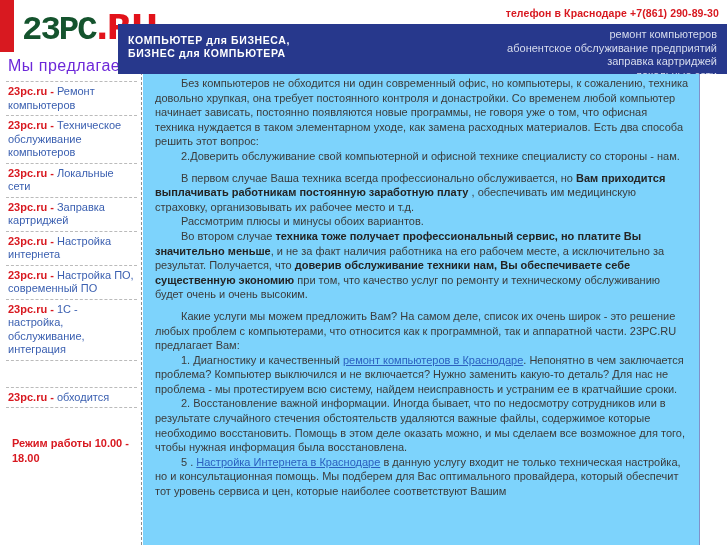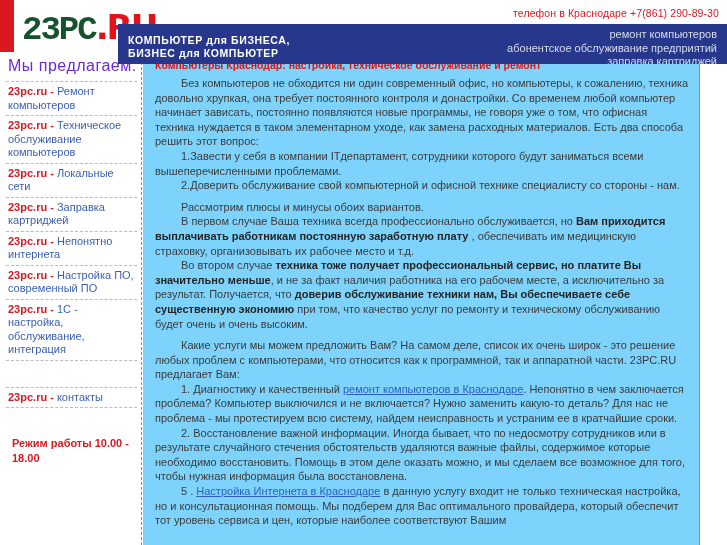--- a/index.html
+++ b/index.html
@@ -17,27 +17,27 @@
   #logo{
     position:absolute;left:22px;top:6px;
     font-family:"DejaVu Sans",sans-serif;
     font-weight:bold;font-size:34px;letter-spacing:-2px;
     line-height:42px;white-space:nowrap;
   }
   #logo .l-blue{color:#14532d;font-family:Liberation Mono, monospace;}
   #logo .l-red{color:#e2121a;}
   #phone{
     position:absolute;right:8px;top:7px;
-    color:#d81920;font-weight:normal;font-size:10.5px;
+    color:#d81920;font-weight:bold;font-size:10.5px;
     white-space:nowrap;letter-spacing:.1px;
   }
 
   
   #blueband{
-    position:absolute;left:118px;top:24px;width:609px;height:40px;
+    position:absolute;left:118px;top:24px;width:609px;height:50px;
     background:#27388c;overflow:hidden;z-index:2;
   }
   #slogan{
     position:absolute;left:10px;top:10px;
     color:#ffffff;font-weight:bold;font-size:10.5px;
     line-height:13px;letter-spacing:.6px;
   }
   #services-head{
     position:absolute;right:10px;top:4px;
     color:#d7dced;font-size:11px;line-height:13.5px;
@@ -112,21 +112,21 @@
   <div id="logo">
     <span class="l-blue">23PC</span><span class="l-red">.RU</span>
   </div>
 
   <div id="phone">телефон в Краснодаре +7(861) 290-89-30</div>
 </div>
 
 <div id="blueband">
   <div id="slogan">
     <div>КОМПЬЮТЕР для БИЗНЕСА,</div>
-    <div>БИЗНЕС для КОМПЬЮТЕР</div>
+    <div>БИЗНЕС для КОМПЬЮТЕРА</div>
   </div>
   <div id="services-head">
       <div>ремонт компьютеров</div>
       <div>абонентское обслуживание предприятий</div>
       <div>заправка картриджей</div>
       <div>локальные сети</div>
     </div>
 </div>
 
 <div id="sidebar">
@@ -152,60 +152,59 @@
 
   <div class="sb-item">
     <span class="sb-brand">23pc.ru</span>
     <span class="sb-dash">-</span>
     <span>Заправка картриджей</span>
   </div>
 
   <div class="sb-item">
     <span class="sb-brand">23pc.ru</span>
     <span class="sb-dash">-</span>
-    <span>Непонятно интернета</span>
+    <span>Настройка интернета</span>
   </div>
 
   <div class="sb-item">
     <span class="sb-brand">23pc.ru</span>
     <span class="sb-dash">-</span>
     <span>Настройка ПО, современный ПО</span>
   </div>
 
   <div class="sb-item">
     <span class="sb-brand">23pc.ru</span>
     <span class="sb-dash">-</span>
     <span>1С - настройка, обслуживание, интеграция</span>
   </div>
 
   <div class="sb-gap"></div>
 
   <div class="sb-item">
     <span class="sb-brand">23pc.ru</span>
     <span class="sb-dash">-</span>
-    <span>контакты</span>
+    <span>обходится</span>
   </div>
 
   <div class="sb-gap2"></div>
 
   <div id="sb-hours">Режим работы 10.00 - 18.00</div>
 </div>
 
 <div id="main">
   <div id="page-title">Компьютеры Краснодар: настройка, техническое обслуживание и ремонт</div>
 
   <p>Без компьютеров не обходится ни один современный офис, но компьютеры, к сожалению, техника довольно хрупкая, она требует постоянного контроля и донастройки. Со временем любой компьютер начинает зависать, постоянно появляются новые программы, не говоря уже о том, что офисная техника нуждается в таком элементарном уходе, как замена расходных материалов. Есть два способа решить этот вопрос:</p>
-  <p>1.Завести у себя в компании  ITдепартамент, сотрудники которого будут заниматься всеми вышеперечисленными проблемами.</p>
   <p>2.Доверить обслуживание свой компьютерной и офисной технике специалисту со стороны - нам.</p>
   <p class="spacer"></p>
+  <p>
+    <span>В первом случае Ваша техника всегда профессионально обслуживается, но </span><b>Вам приходится выплачивать работникам постоянную заработную плату </b><span>, обеспечивать им медицинскую страховку, организовывать их рабочее место и т.д.</span>
+  </p>
+
   <p>Рассмотрим плюсы и минусы обоих вариантов.</p>
-
-  <p>
-    <span>В первом случае Ваша техника всегда профессионально обслуживается, но </span><b>Вам приходится выплачивать работникам постоянную заработную плату </b><span>, обеспечивать им медицинскую страховку, организовывать их рабочее место и т.д.</span>
-  </p>
 
   <p>
     <span>Во втором случае </span><b>техника тоже получает профессиональный сервис, но платите Вы значительно меньше</b><span>, и не за факт наличия работника на его рабочем месте, а исключительно за результат. Получается, что </span><b>доверив обслуживание техники нам, Вы обеспечиваете себе существенную экономию</b><span> при том, что качество услуг по ремонту и техническому обслуживанию будет очень и очень высоким.</span>
   </p>
 
   <p class="spacer"></p>
   <p>Какие услуги мы можем предложить Вам? На самом деле, список их очень широк - это решение любых проблем с компьютерами, что относится как к программной, так и аппаратной части. 23PC.RU предлагает Вам:</p>
 
   <p>
     <span>1. Диагностику и качественный </span><a href="#">ремонт компьютеров в Краснодаре</a><span>. Непонятно в чем заключается проблема? Компьютер выключился и не включается? Нужно заменить какую-то деталь? Для нас не проблема - мы протестируем всю систему, найдем неисправность и устраним ее в кратчайшие сроки.</span>

